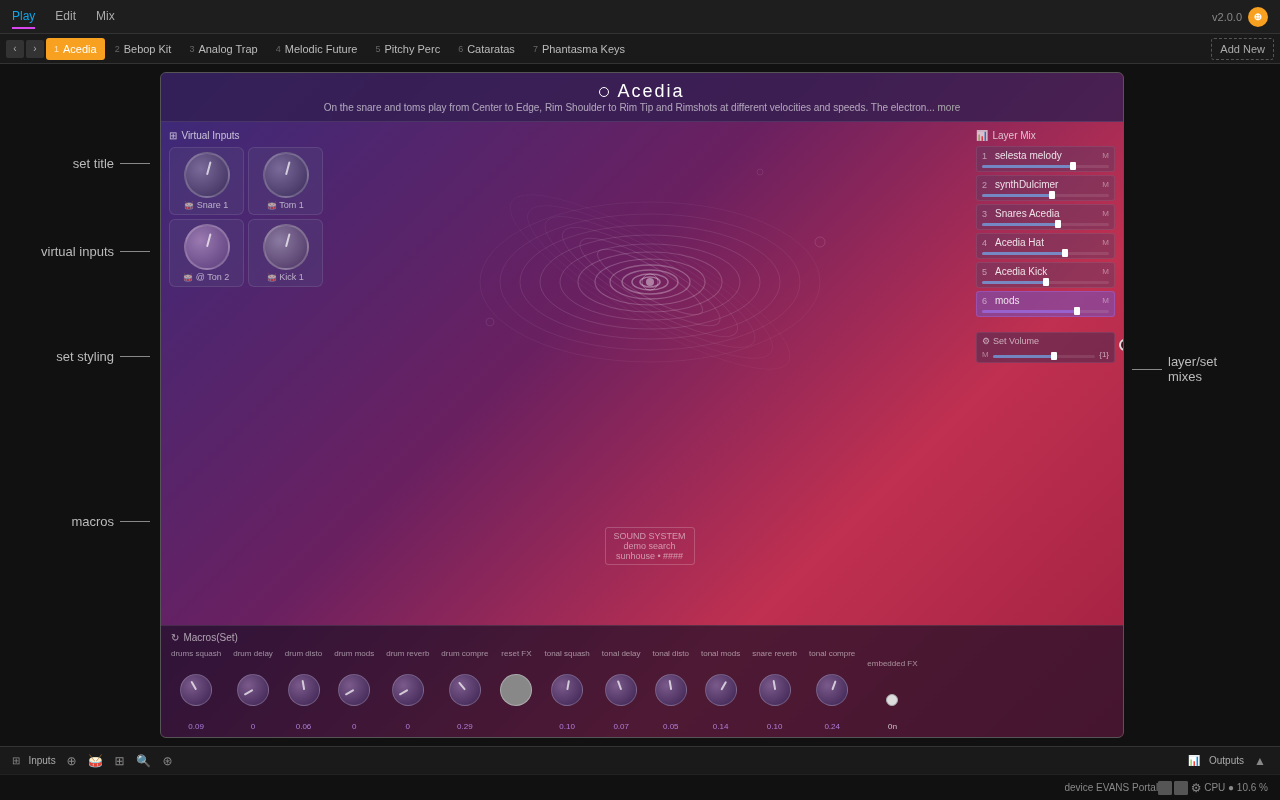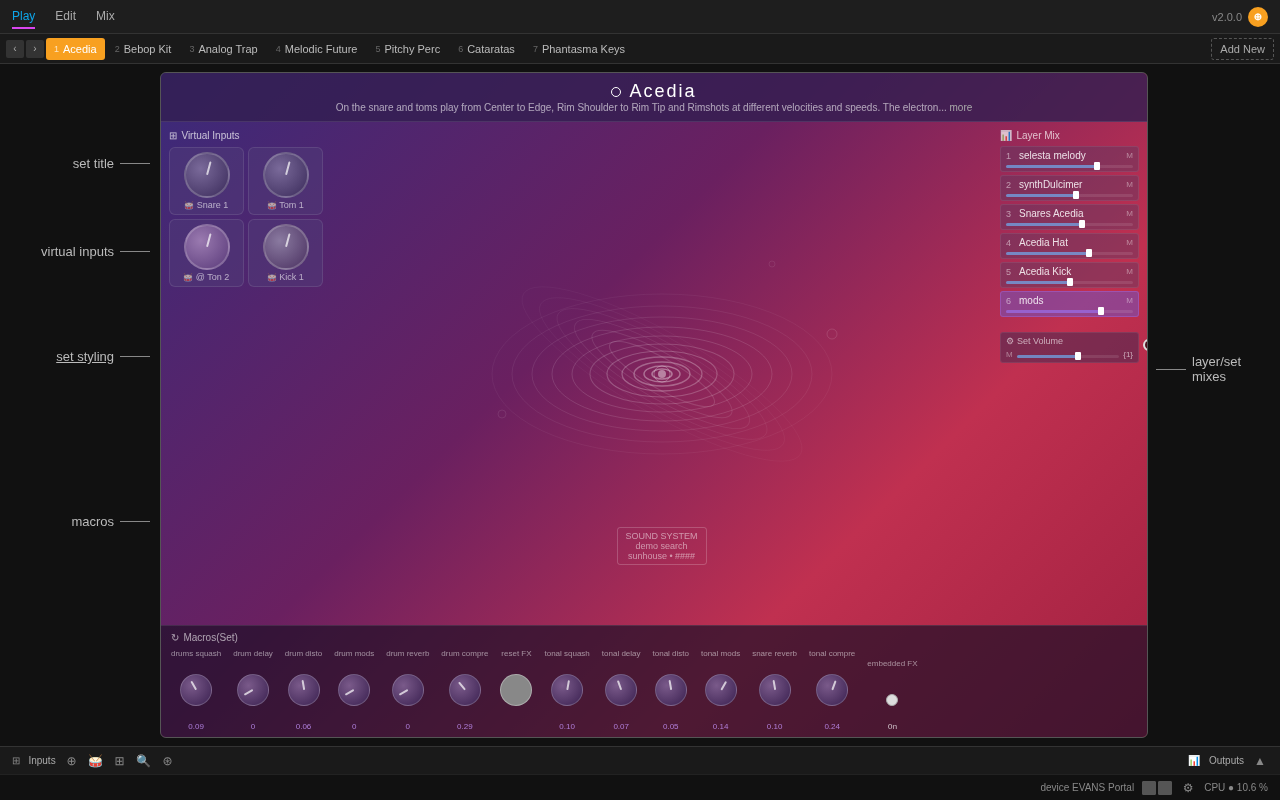--- a/index.html
+++ b/index.html
@@ -155,21 +155,21 @@
     .annotation::after {
       content: '';
       display: inline-block;
       width: 30px;
       height: 1px;
       background: #888;
     }
 
     
     .annotations-right {
-      width: 132px;
+      width: 156px;
       flex-shrink: 0;
       position: relative;
     }
     .annotation-right {
       position: absolute;
       left: 10px;
       font-size: 13px;
       color: #bbb;
       white-space: nowrap;
       display: flex;
@@ -300,21 +300,20 @@
       display: flex;
       align-items: center;
       gap: 2px;
     }
 
     
     .center-viz {
       flex: 1;
       position: relative;
       display: flex;
-      align-items: center;
       justify-content: center;
     }
     .spiral-svg {
       width: 380px;
       height: 320px;
       opacity: 0.85;
     }
     .sound-system-label {
       position: absolute;
       bottom: 60px;
@@ -536,21 +535,21 @@
       cursor: pointer;
     }
     .bottom-separator {
       flex: 1;
     }
     .cpu-info {
       font-size: 10px;
       color: #888;
       display: flex;
       align-items: center;
-      gap: 8px;
+      gap: 0;
     }
     .grid-toggle {
       display: flex;
       gap: 2px;
     }
     .grid-btn {
       width: 14px;
       height: 14px;
       border: 1px solid #555;
       background: transparent;
@@ -622,21 +621,21 @@
       <span>Phantasma Keys</span>
     </div>
     <div class="add-new-btn">Add New</div>
   </div>
 
   <div class="main-content">
 
     <div class="annotations-left">
       <div class="annotation" style="top: 92px;">set title</div>
       <div class="annotation" style="top: 180px;">virtual inputs</div>
-      <div class="annotation" style="top: 285px; text-decoration: underline;">set styling</div>
+      <div class="annotation" style="top: 285px;">set styling</div>
       <div class="annotation" style="top: 450px;">macros</div>
     </div>
 
     <div class="plugin-window">
 
       <div class="plugin-header">
         <div class="plugin-title">
           <div class="title-circle"></div>
           <span>Acedia</span>
         </div>

